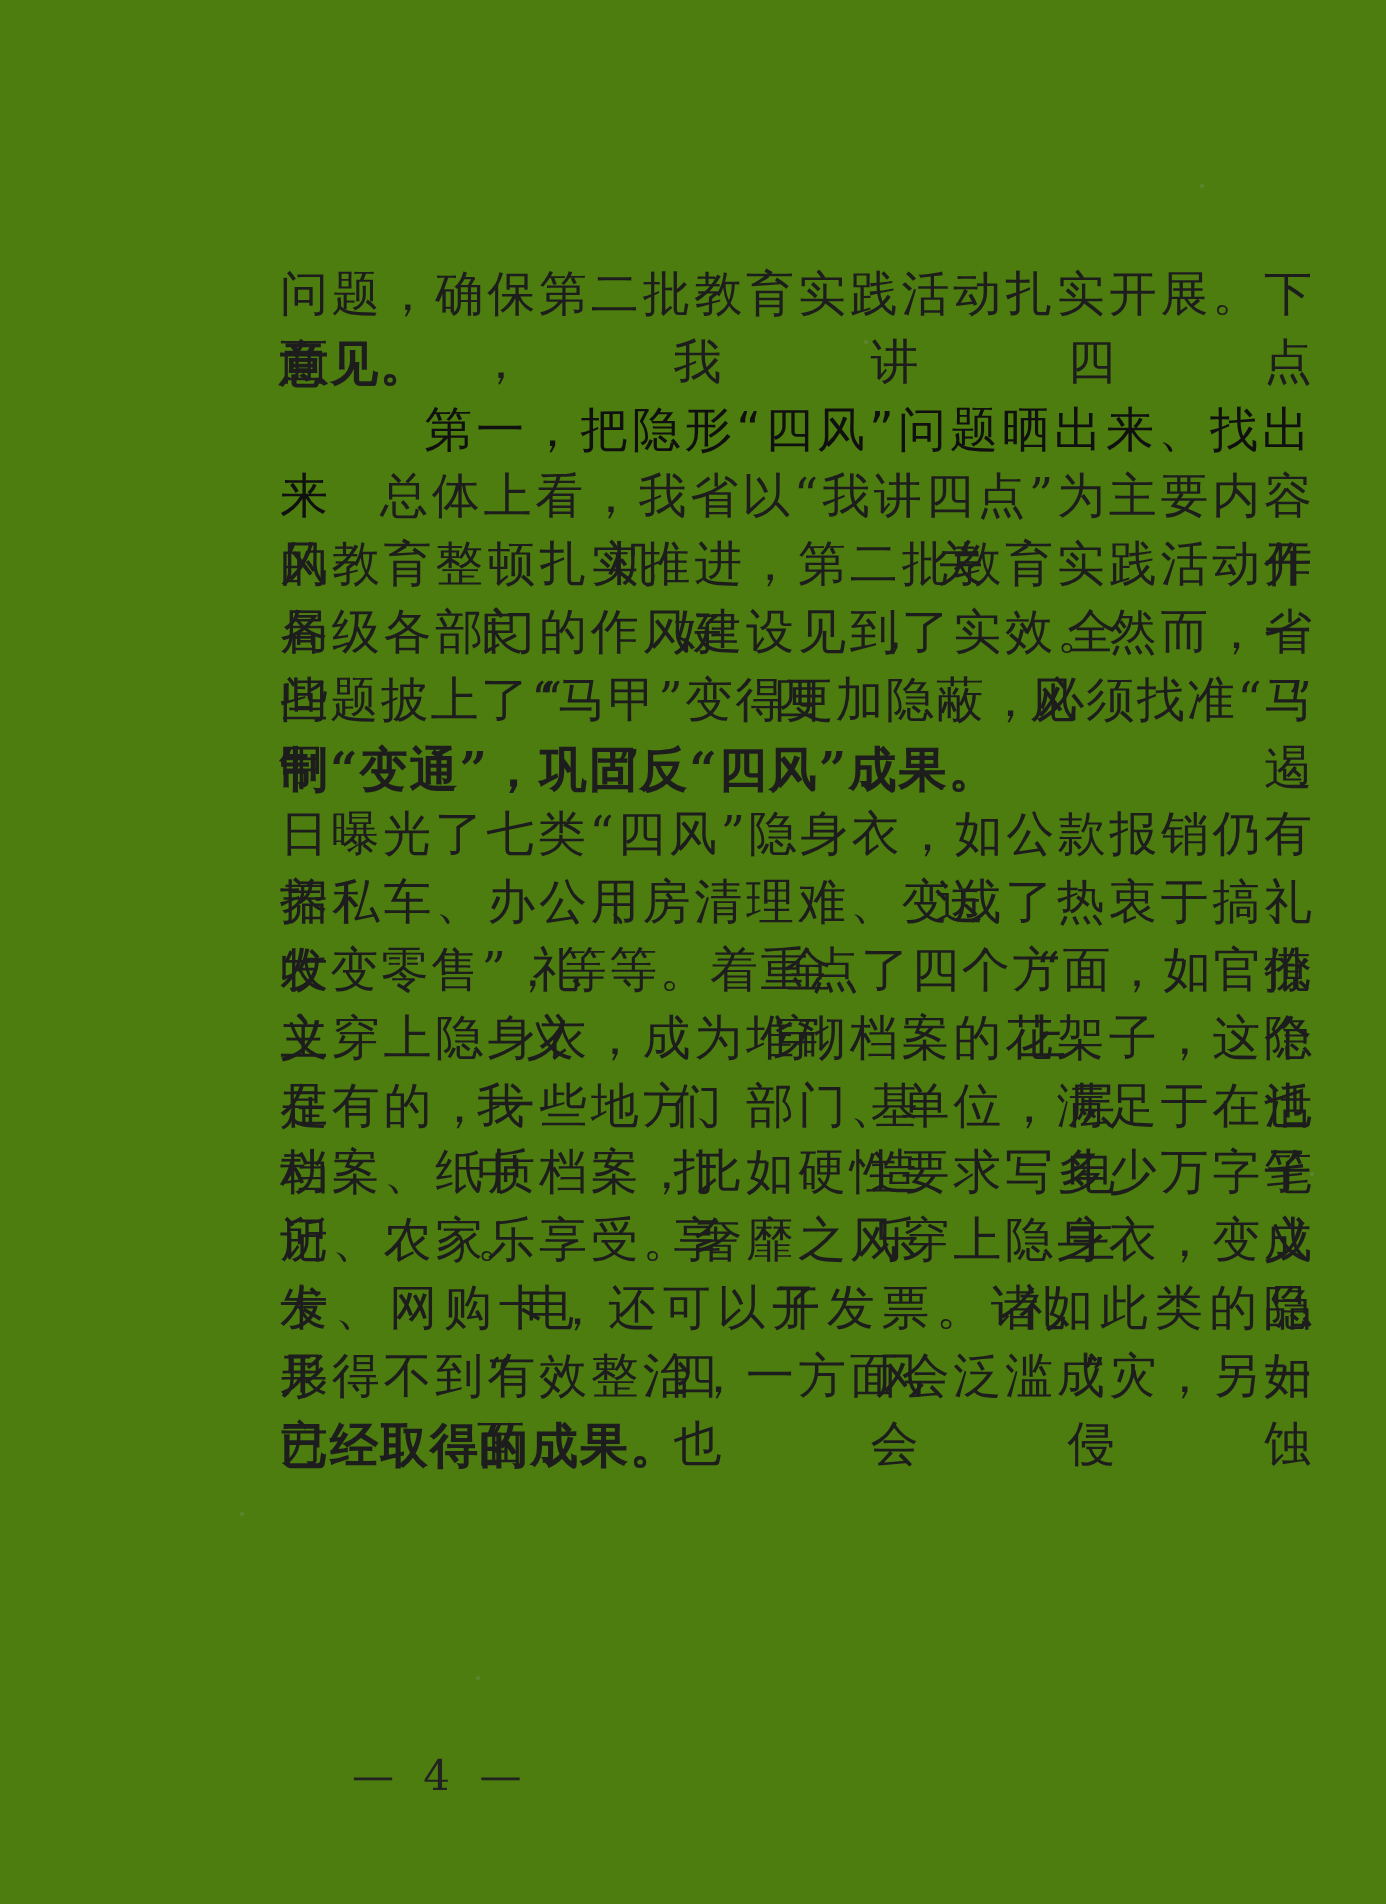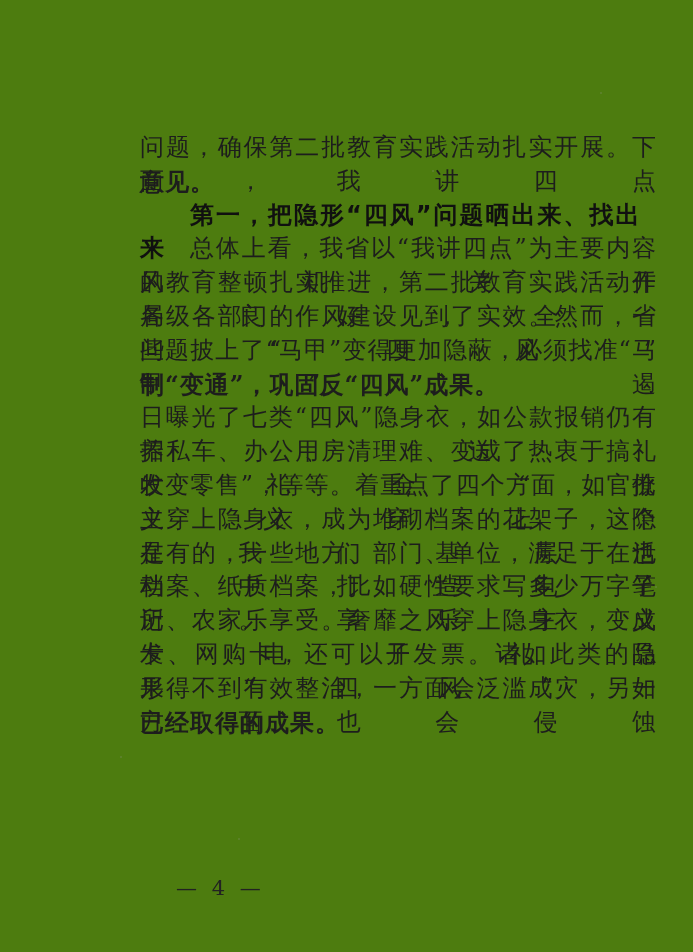--- a/index.html
+++ b/index.html
@@ -41,24 +41,24 @@
     text-align-last: left;
     font-weight: bold;
   }
   
   .line.indent {
     text-indent: 50px;
   }
   
   .line.heading {
     font-family: "DejaVu Sans", "Liberation Sans", sans-serif;
-    font-weight: bold;
+    font-weight: normal;
     color: #101010;
     text-indent: 50px;
-    text-align: left;
+    text-align: right;
     text-align-last: left;
     letter-spacing: 2px;
   }
   .page-number {
     position: absolute;
     left: 176px;
     top: 876px;
     font-size: 21px;
     letter-spacing: 4px;
     color: #222222;

